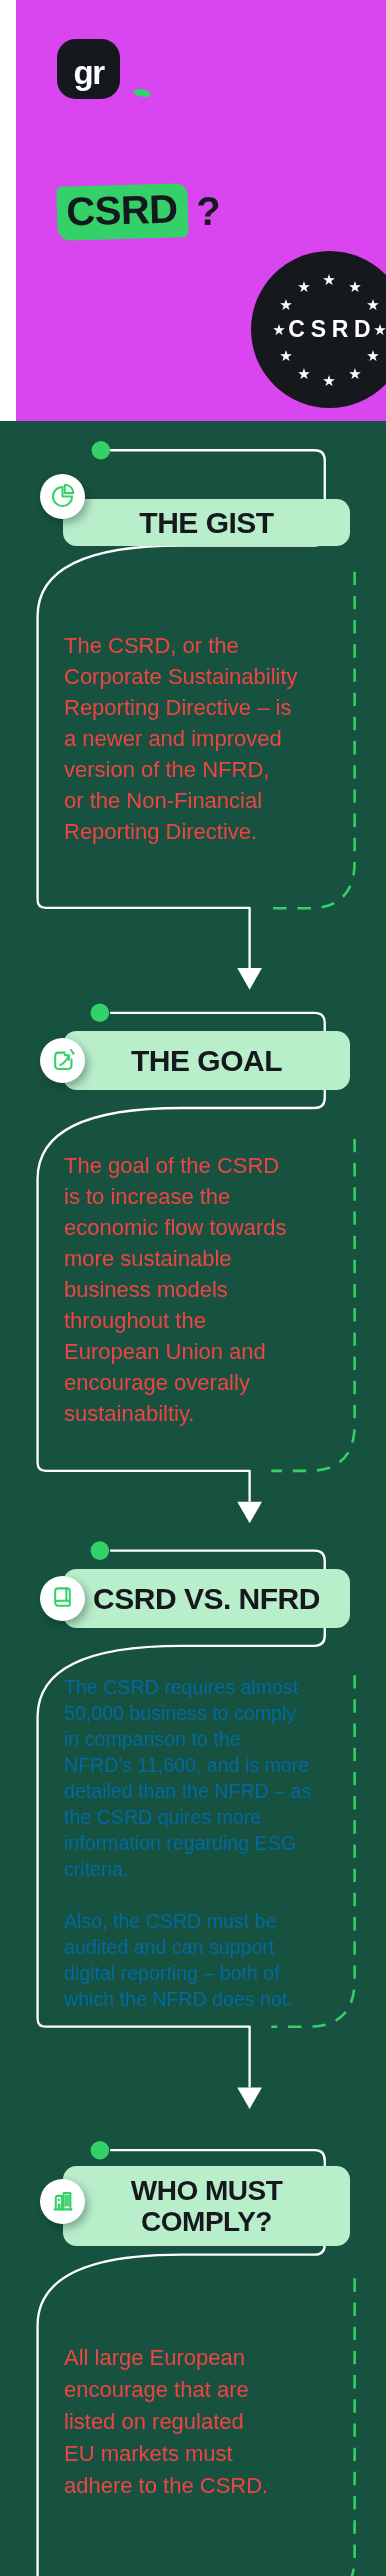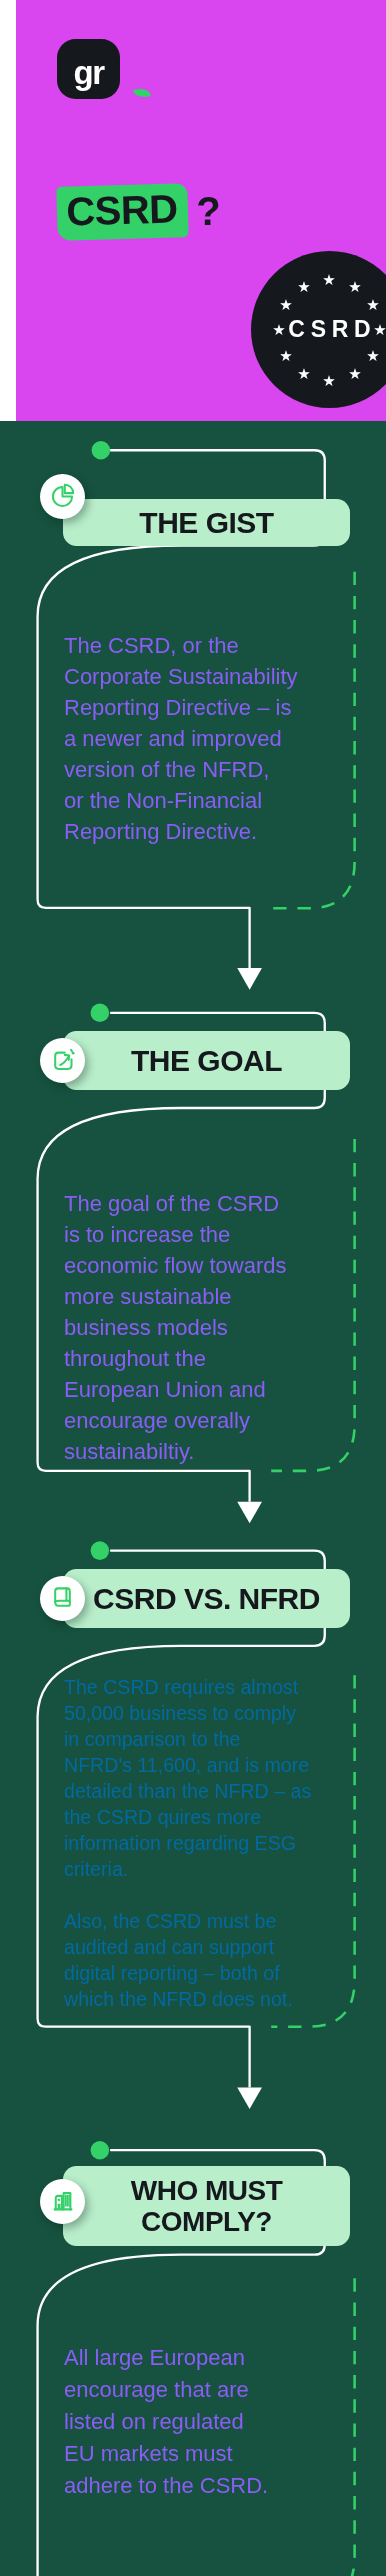--- a/index.html
+++ b/index.html
@@ -33,21 +33,21 @@
   .gdash{fill:none;stroke:#33d168;stroke-width:5;stroke-dasharray:26 21;}
   .gdot{fill:#33d168;}
   .pill{left:63px;width:287px;background:#b9eecb;border-radius:13.4px;display:flex;
         align-items:center;justify-content:center;text-align:center;}
   .pill-label{color:#15191e;font-weight:bold;letter-spacing:-0.5px;white-space:pre-line;}
   .icon-circle{width:45px;height:45px;background:#ffffff;border-radius:50%;
                box-shadow:3.1px 4.1px 8.2px rgba(5,35,24,.35);display:flex;align-items:center;justify-content:center;}
   .icon-svg{width:27px;height:27px;}
   .ico{fill:none;stroke:#33d168;stroke-width:3.6;stroke-linecap:round;stroke-linejoin:round;}
   .ico-fill{fill:#33d168;stroke:none;}
-  .body-a{left:64px;width:278px;color:#8b5cf6;font-size:22px;line-height:31px;white-space:pre-line;}
+  .body-a{left:64px;width:278px;color:#ef4444;font-size:22px;line-height:31px;white-space:pre-line;}
   .body-b{left:64px;width:289px;color:#0369a1;font-size:19.6px;line-height:26px;white-space:pre-line;}
 </style>
 </head>
 <body>
 
 <div class="abs top-area">
   <div class="abs logo-square">
     <div class="abs logo-text">gr</div>
     <div class="abs logo-leaf"></div>
   </div>
@@ -118,21 +118,21 @@
 </div>
 <div class="abs icon-circle" style="left:40px;top:1038px;">
   <svg class="icon-svg" viewBox="0 0 48 48">
     <path class="ico" d="M28 10 H17 Q11 10 11 16 V33 Q11 39 17 39 H34 Q40 39 40 33 V22"></path>
     <path class="ico" d="M20 32 C26 30 30 25 35 17"></path>
     <path class="ico" d="M28 14 L36 15 L35 23"></path>
     <circle class="ico-fill" cx="43" cy="11" r="2.4"></circle>
     <path class="ico" d="M39 5 L41 8"></path>
   </svg>
 </div>
-<div class="abs body-a" style="top:1150px;margin-top:38px;">The goal of the CSRD
+<div class="abs body-a" style="top:1150px;">The goal of the CSRD
 is to increase the
 economic flow towards
 more sustainable
 business models
 throughout the
 European Union and
 encourage overally
 sustainabiltiy.</div>
 
 <div class="abs pill" style="top:1569px;height:59px;justify-content:center;">

